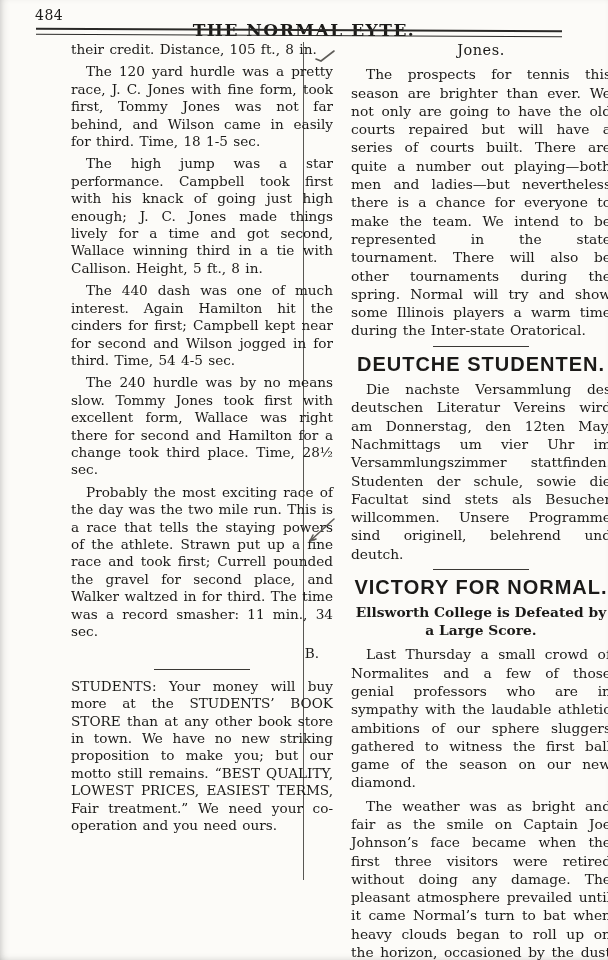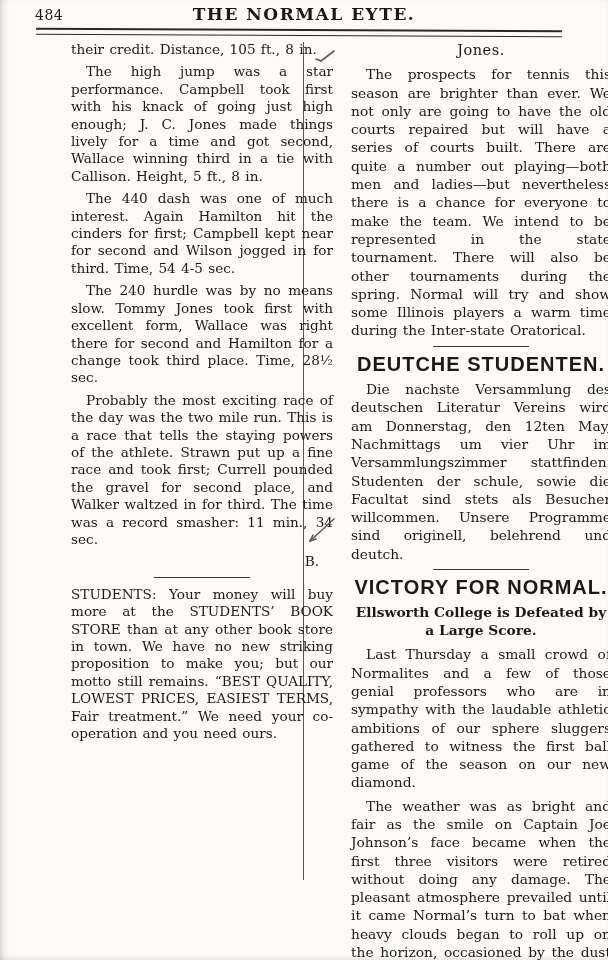--- a/index.html
+++ b/index.html
@@ -11,21 +11,21 @@
     font-family:"DejaVu Serif","Liberation Serif",serif;
     color:#1b1a18;
     box-shadow:inset 6px 0 10px -6px rgba(0,0,0,.25), inset 0 -4px 8px -5px rgba(0,0,0,.15);
   }
   
   #page-number{
     position:absolute;top:7px;left:35px;
     font-size:14px;letter-spacing:.5px;
   }
   #masthead{
-    position:absolute;top:4px;left:0;width:100%;
+    position:absolute;top:20px;left:0;width:100%;
     text-align:center;font-size:17px;font-weight:bold;letter-spacing:1.5px;
   }
   #head-rule{
     position:absolute;top:29px;left:36px;width:526px;height:4px;
     border-top:2px solid #2a2927;border-bottom:1px solid #2a2927;
     transform:rotate(.25deg);
   }
   
   #col-divider{
     position:absolute;left:303px;top:42px;width:1px;height:838px;
@@ -67,20 +67,21 @@
 
 <div id="page">
 
   <div id="page-number">484</div>
   <div id="masthead">THE NORMAL EYTE.</div>
   <div id="head-rule"></div>
   <div id="col-divider"></div>
 
   <div id="left-col" class="col">
     <p class="para no-indent">their credit.  Distance, 105 ft., 8 in.</p>
+    <p class="para">The 120 yard hurdle was a pretty race, J. C. Jones with fine form, took first, Tommy Jones was not far behind, and Wilson came in easily for third.  Time, 18 1-5 sec.</p>
     <p class="para">The high jump was a star performance.  Campbell took first with his knack of going just high enough; J. C. Jones made things lively for a time and got second, Wallace winning third in a tie with Callison.  Height, 5 ft., 8 in.</p>
     <p class="para">The 440 dash was one of much interest.  Again Hamilton hit the cinders for first; Campbell kept near for second and Wilson jogged in for third.  Time, 54 4-5 sec.</p>
     <p class="para">The 240 hurdle was by no means slow.  Tommy Jones took first with excellent form, Wallace was right there for second and Hamilton for a change took third place.  Time, 28½ sec.</p>
     <p class="para">Probably the most exciting race of the day was the two mile run.  This is a race that tells the staying powers of the athlete.  Strawn put up a fine race and took first; Currell pounded the gravel for second place, and Walker waltzed in for third.  The time was a record smasher: 11 min., 34 sec.</p>
     <div class="byline">B.</div>
     <hr class="short-rule">
     <p class="para no-indent">STUDENTS:  Your money will buy more at the STUDENTS’ BOOK STORE than at any other book store in town.  We have no new striking proposition to make you; but our motto still remains.  “BEST QUALITY, LOWEST PRICES, EASIEST TERMS, Fair treatment.”  We need your co-operation and you need ours.</p>
   </div>
 
   <div id="right-col" class="col">

